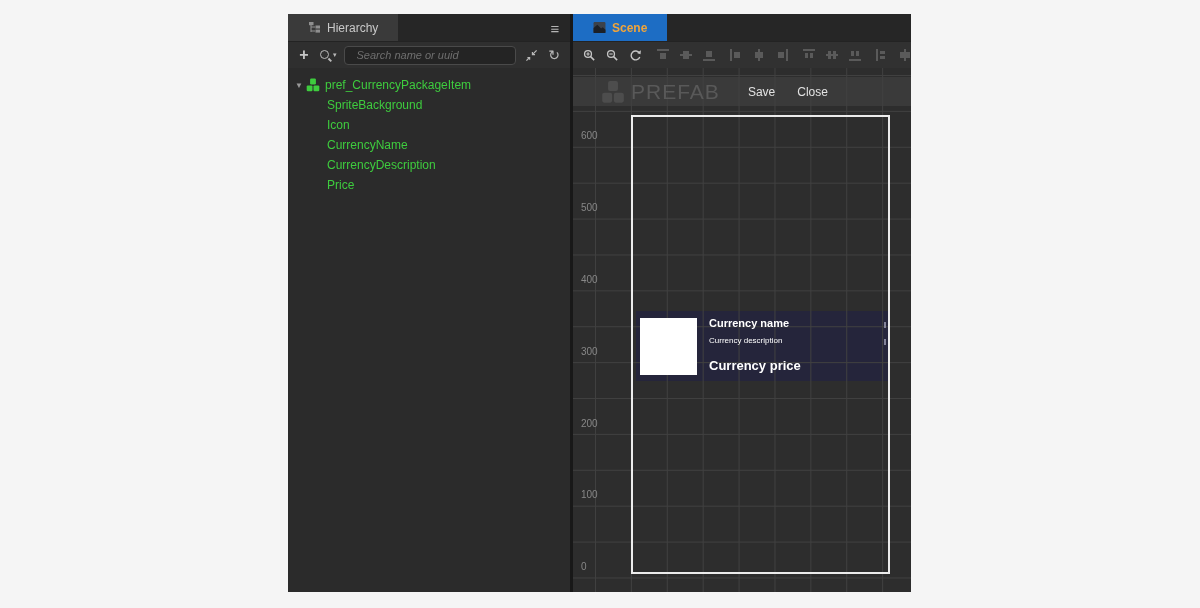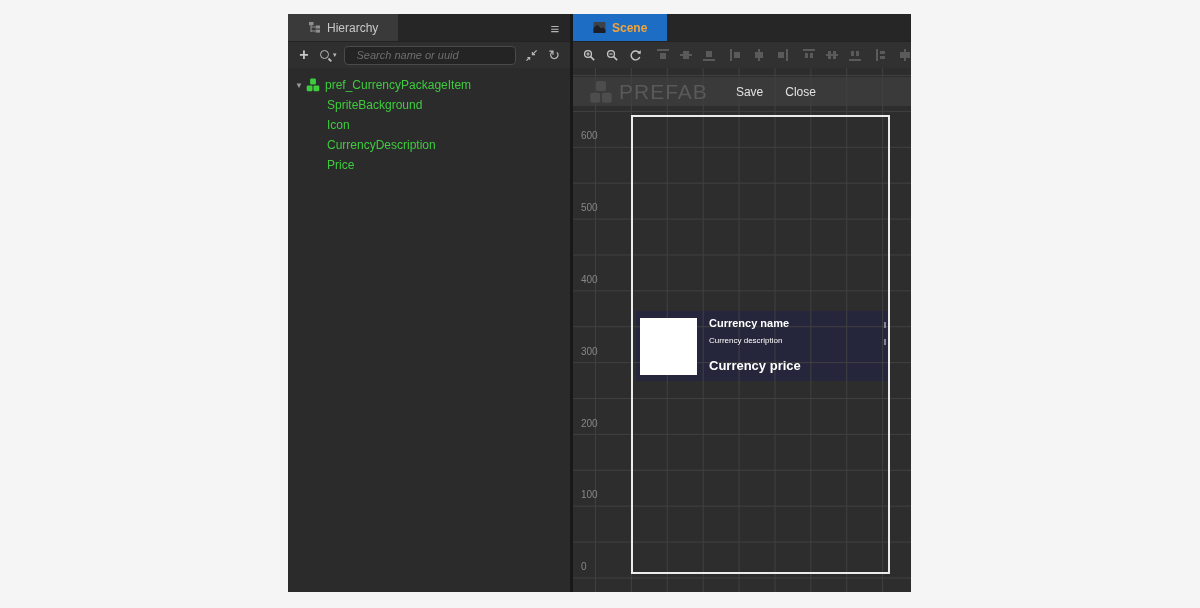--- a/index.html
+++ b/index.html
@@ -51,21 +51,21 @@
   .i-dbot::before{left:1px;bottom:1px;right:1px;height:2px;}.i-dbot::after{left:3px;top:3px;width:3px;height:5px;box-shadow:5px 0 0;}
   .i-dleft::before{left:1px;top:1px;bottom:1px;width:2px;}  .i-dleft::after{left:5px;top:3px;width:5px;height:3px;box-shadow:0 5px 0;}
   .i-dcen::before{left:6px;top:1px;bottom:1px;width:2px;}   .i-dcen::after{left:2px;top:4px;width:4px;height:6px;box-shadow:6px 0 0;}
 
   .canvas{position:absolute;left:0;top:54px;width:338px;height:524px;background:var(--scenebg,#2d2d2d);overflow:hidden;cursor:default;}
   .gridlayer{position:absolute;inset:0;z-index:2;pointer-events:none;
     background-image:linear-gradient(to right,var(--grid,#404040) 1px,transparent 1px),
                      linear-gradient(to bottom,var(--grid,#404040) 1px,transparent 1px);
     background-size:35.9px 35.9px;background-position:22px 7px;}
   .hdrband{position:absolute;left:0;right:0;top:9px;height:29px;background:#3a3a3a;z-index:1;}
-  .hdrcontent{position:absolute;left:4px;right:0;top:9px;height:29px;z-index:3;display:flex;align-items:center;padding-left:12px;}
+  .hdrcontent{position:absolute;left:16px;right:0;top:9px;height:29px;z-index:3;display:flex;align-items:center;padding-left:12px;}
   .prefab-mark{width:24px;height:24px;color:#4d4d4d;display:inline-flex;}
   .prefab-title{font-size:21px;color:#595959;letter-spacing:1px;margin-left:6px;font-weight:500;}
   .hbtn{background:none;border:0;color:#e2e2e2;font-size:12px;font-weight:400;cursor:pointer;padding:2px 4px;}
   .hbtn.save{margin-left:24px;}
   .hbtn.close{margin-left:14px;}
   .outline{position:absolute;left:58px;top:47px;width:259px;height:459px;border:2px solid var(--outline,#ececec);box-sizing:border-box;z-index:3;}
   .itemband{position:absolute;left:63px;top:243px;width:252px;height:70px;background:var(--band,#25253b);z-index:1;}
   .itemicon{position:absolute;left:67px;top:250px;width:57px;height:57px;background:#ffffff;z-index:3;}
   .itxt{position:absolute;left:130px;color:#ffffff;z-index:3;font-weight:700;white-space:nowrap;margin-left:6px;}
   .itxt.name{top:249px;font-size:11px;}
@@ -133,20 +133,23 @@
           <span>pref_CurrencyPackageItem</span>
         </div>
         <div id="tree-children">
             <div class="trow child">
               <span>SpriteBackground</span>
             </div>
             <div class="trow child">
               <span>Icon</span>
             </div>
             <div class="trow child">
+              <span>CurrencyName</span>
+            </div>
+            <div class="trow child">
               <span>CurrencyDescription</span>
             </div>
             <div class="trow child">
               <span>Price</span>
             </div>
           </div>
       </div>
     </div>
 
     <div class="spanel">

